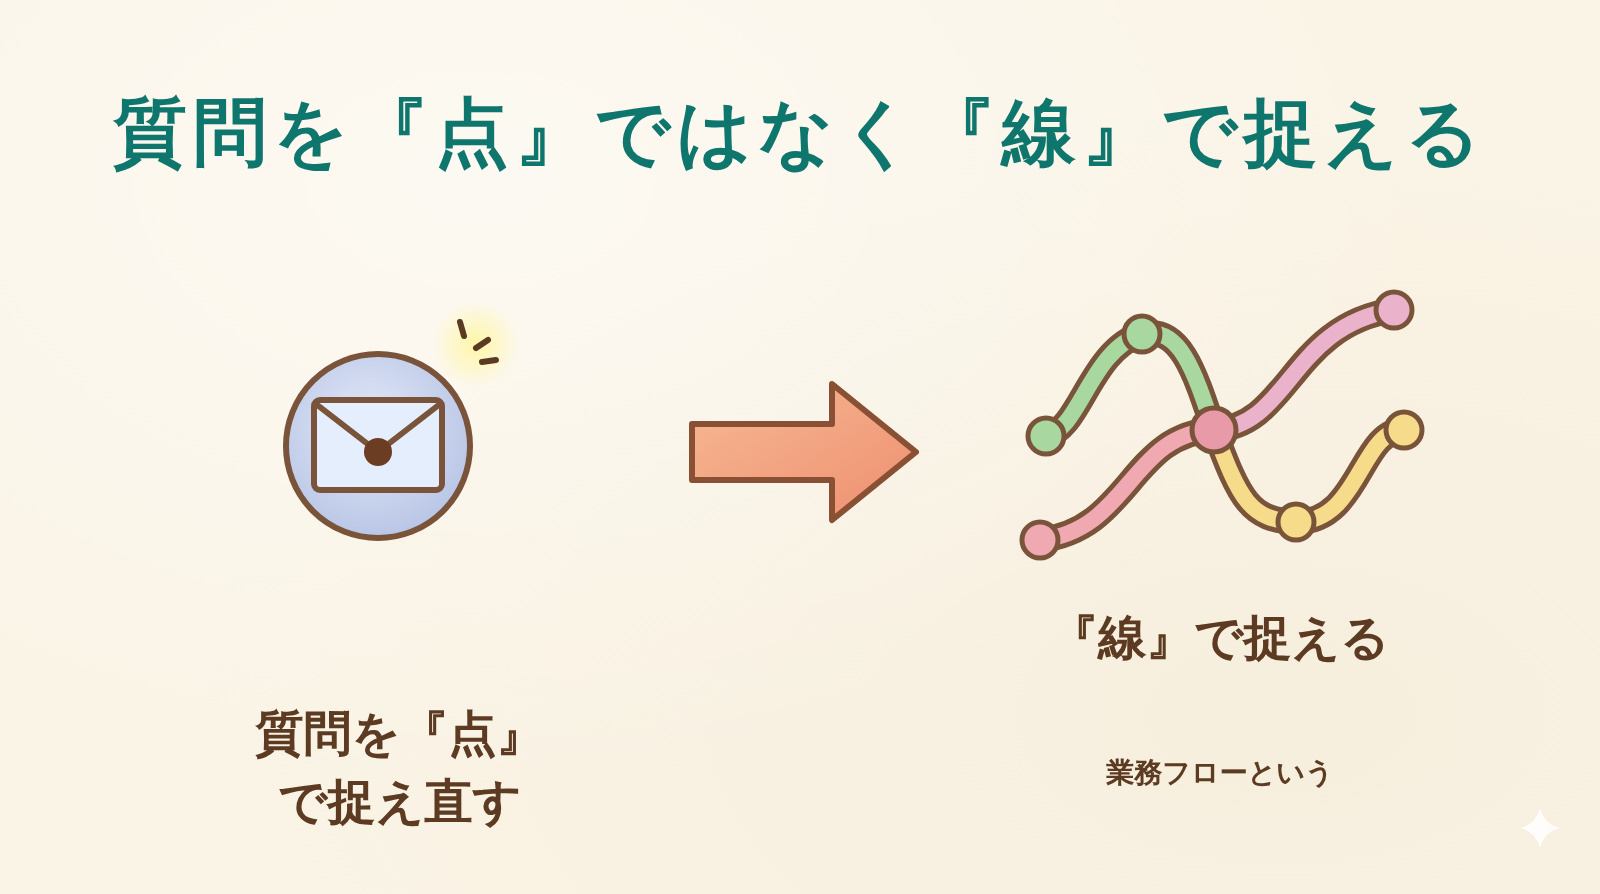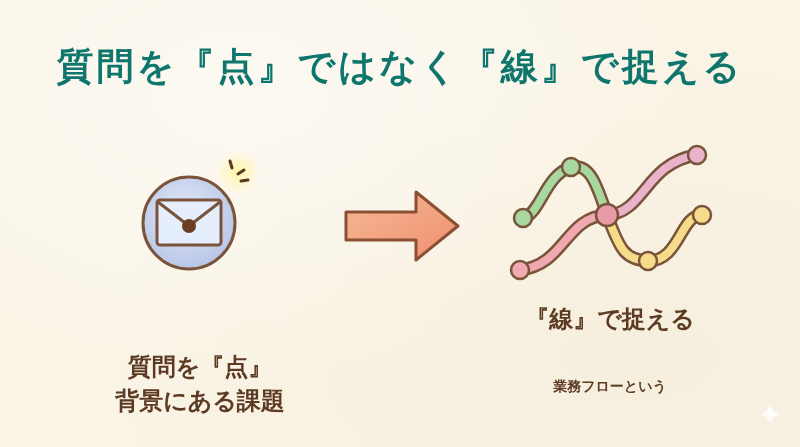--- a/index.html
+++ b/index.html
@@ -97,21 +97,21 @@
       <circle cx="202" cy="20" r="9" fill="#eab3cb"></circle>
       <circle cx="207" cy="80" r="9" fill="#f6dc8a"></circle>
       <circle cx="153" cy="126" r="9" fill="#f6dc8a"></circle>
       <circle cx="25" cy="135" r="9" fill="#f0a9b0"></circle>
     </g>
   </svg>
 </div>
 
 <div class="caption cap-left">
   <div>質問を『点』</div>
-  <div>背景にある課題</div>
+  <div>で捉え直す</div>
 </div>
 
 <div class="caption cap-right">
   <div>『線』で捉える</div>
 </div>
 <div class="caption cap-sub">業務フローという</div>
 
 <div class="sparkle">
   <svg width="20" height="20" viewBox="0 0 20 20">
     <path d="M10,0 Q12,8 20,10 Q12,12 10,20 Q8,12 0,10 Q8,8 10,0 Z" fill="#ffffff" opacity="0.85"></path>

